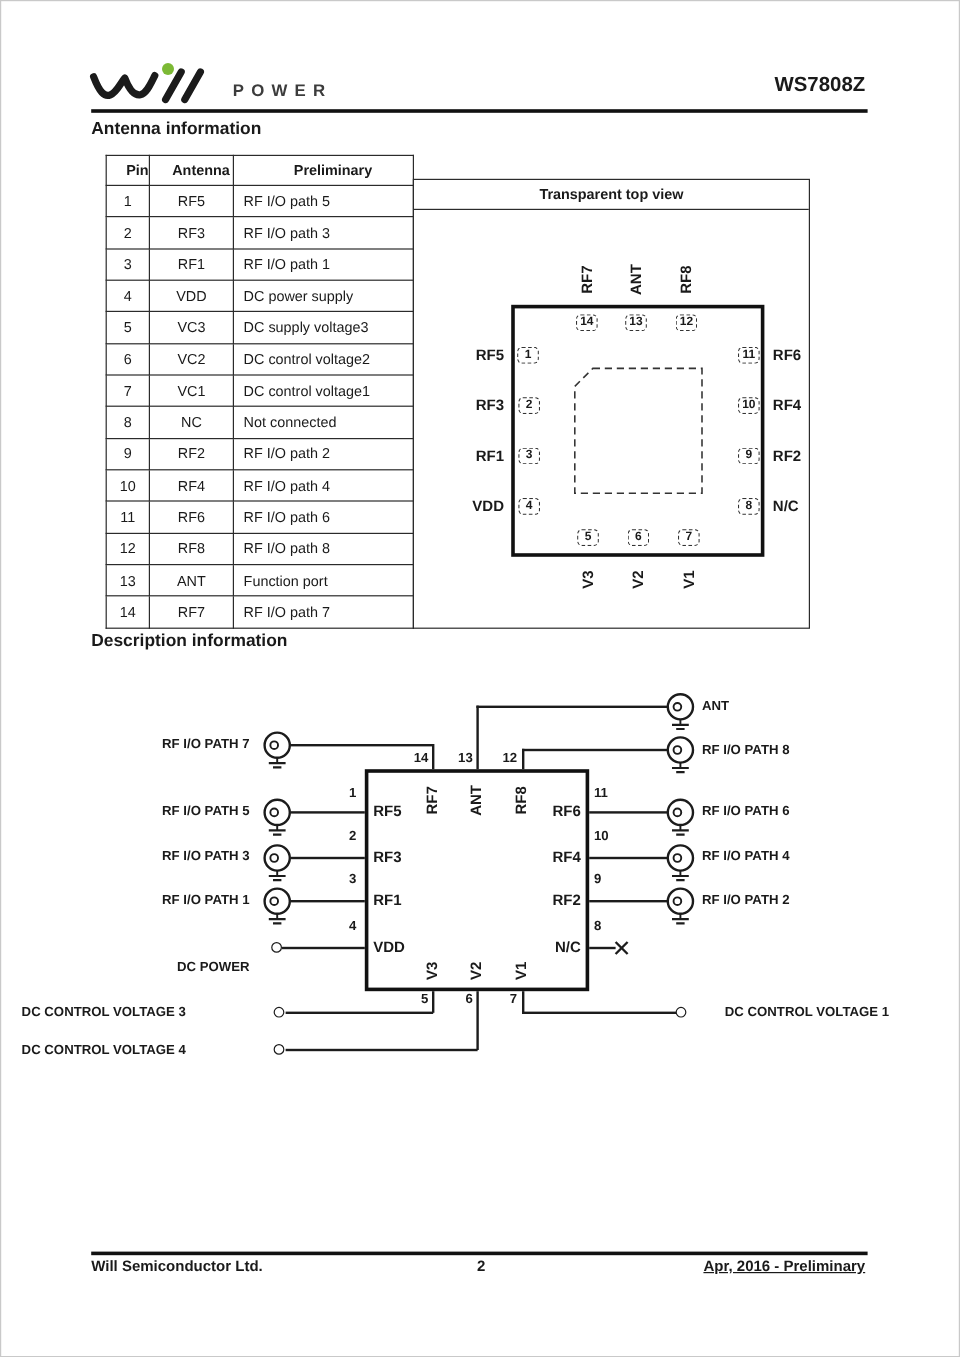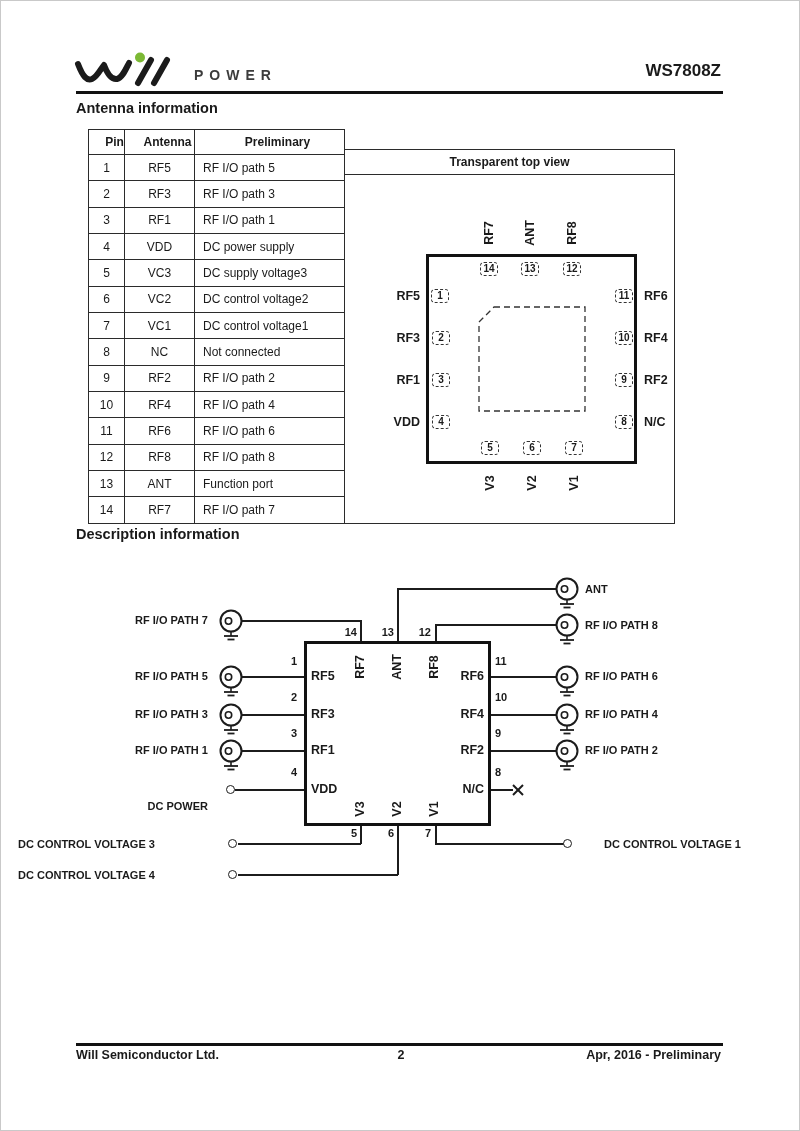--- a/index.html
+++ b/index.html
@@ -343,15 +343,15 @@
     <div class="chip-rot rot" style="left:371px;top:89px;">ANT</div>
     <div class="chip-rot rot" style="left:408px;top:89px;">RF8</div>
     <div class="chip-rot rot" style="left:334px;top:231px;">V3</div>
     <div class="chip-rot rot" style="left:371px;top:231px;">V2</div>
     <div class="chip-rot rot" style="left:408px;top:231px;">V1</div>
   </div>
 
   <div class="hrule" style="left:75px; top:1042px; width:647px;"></div>
   <div class="footer-text" style="left:75px;">Will Semiconductor Ltd.</div>
   <div class="footer-text" style="left:0; width:800px; text-align:center;">2</div>
-  <div class="footer-text" style="right:78px;">Apr, 2016 - Preliminary</div>
+  <div class="footer-text" style="right:78px;text-decoration:underline;">Apr, 2016 - Preliminary</div>
 
 </div>
 
 </body></html>

